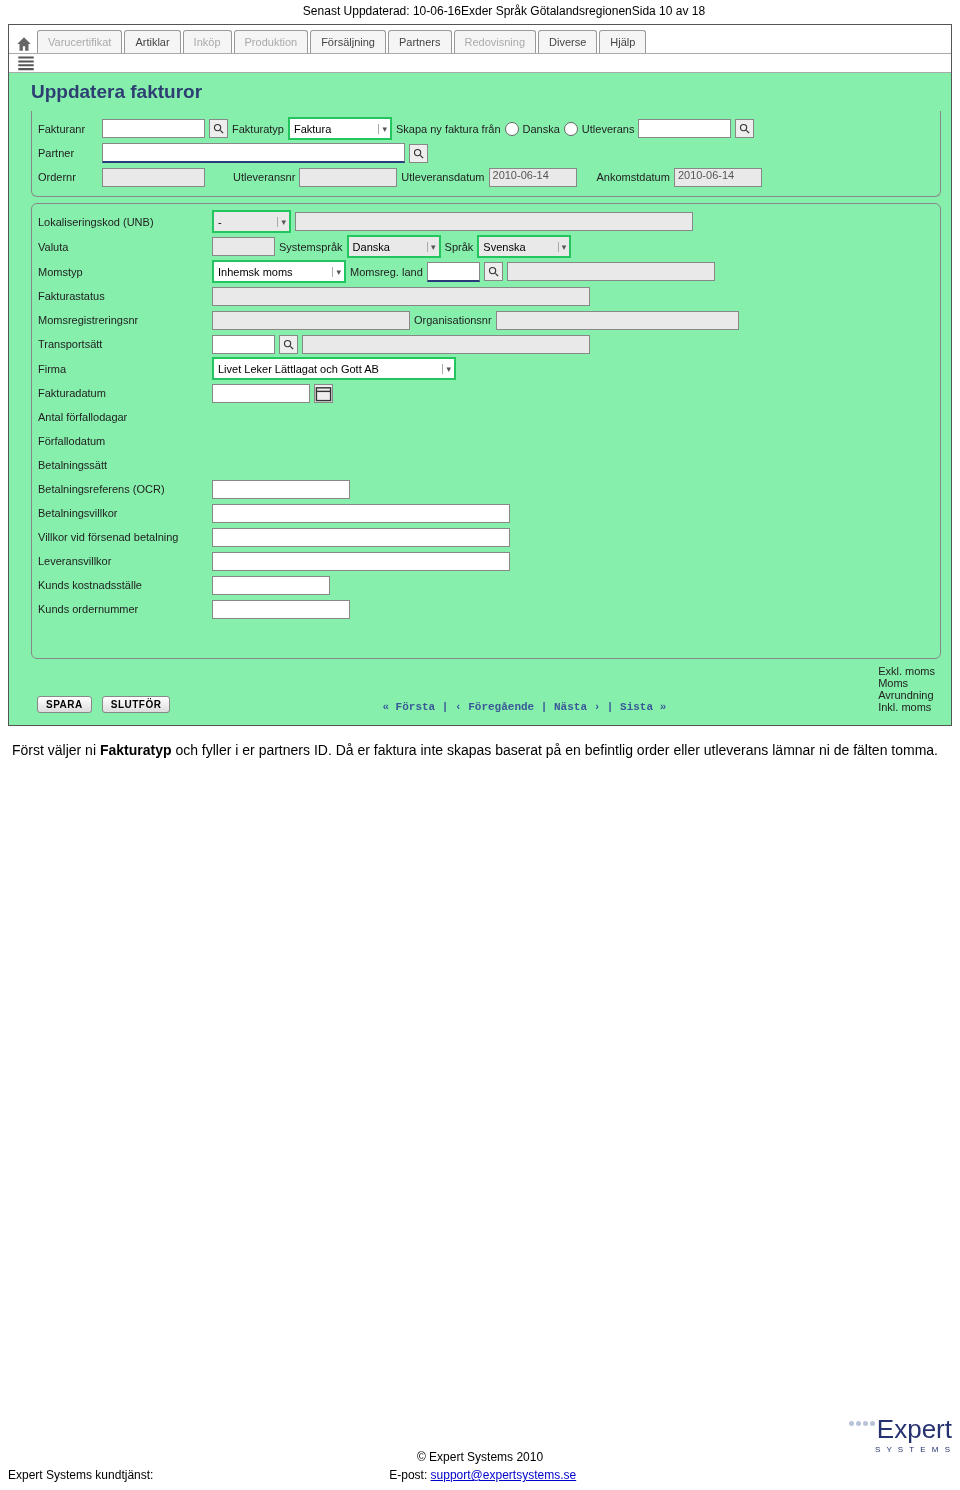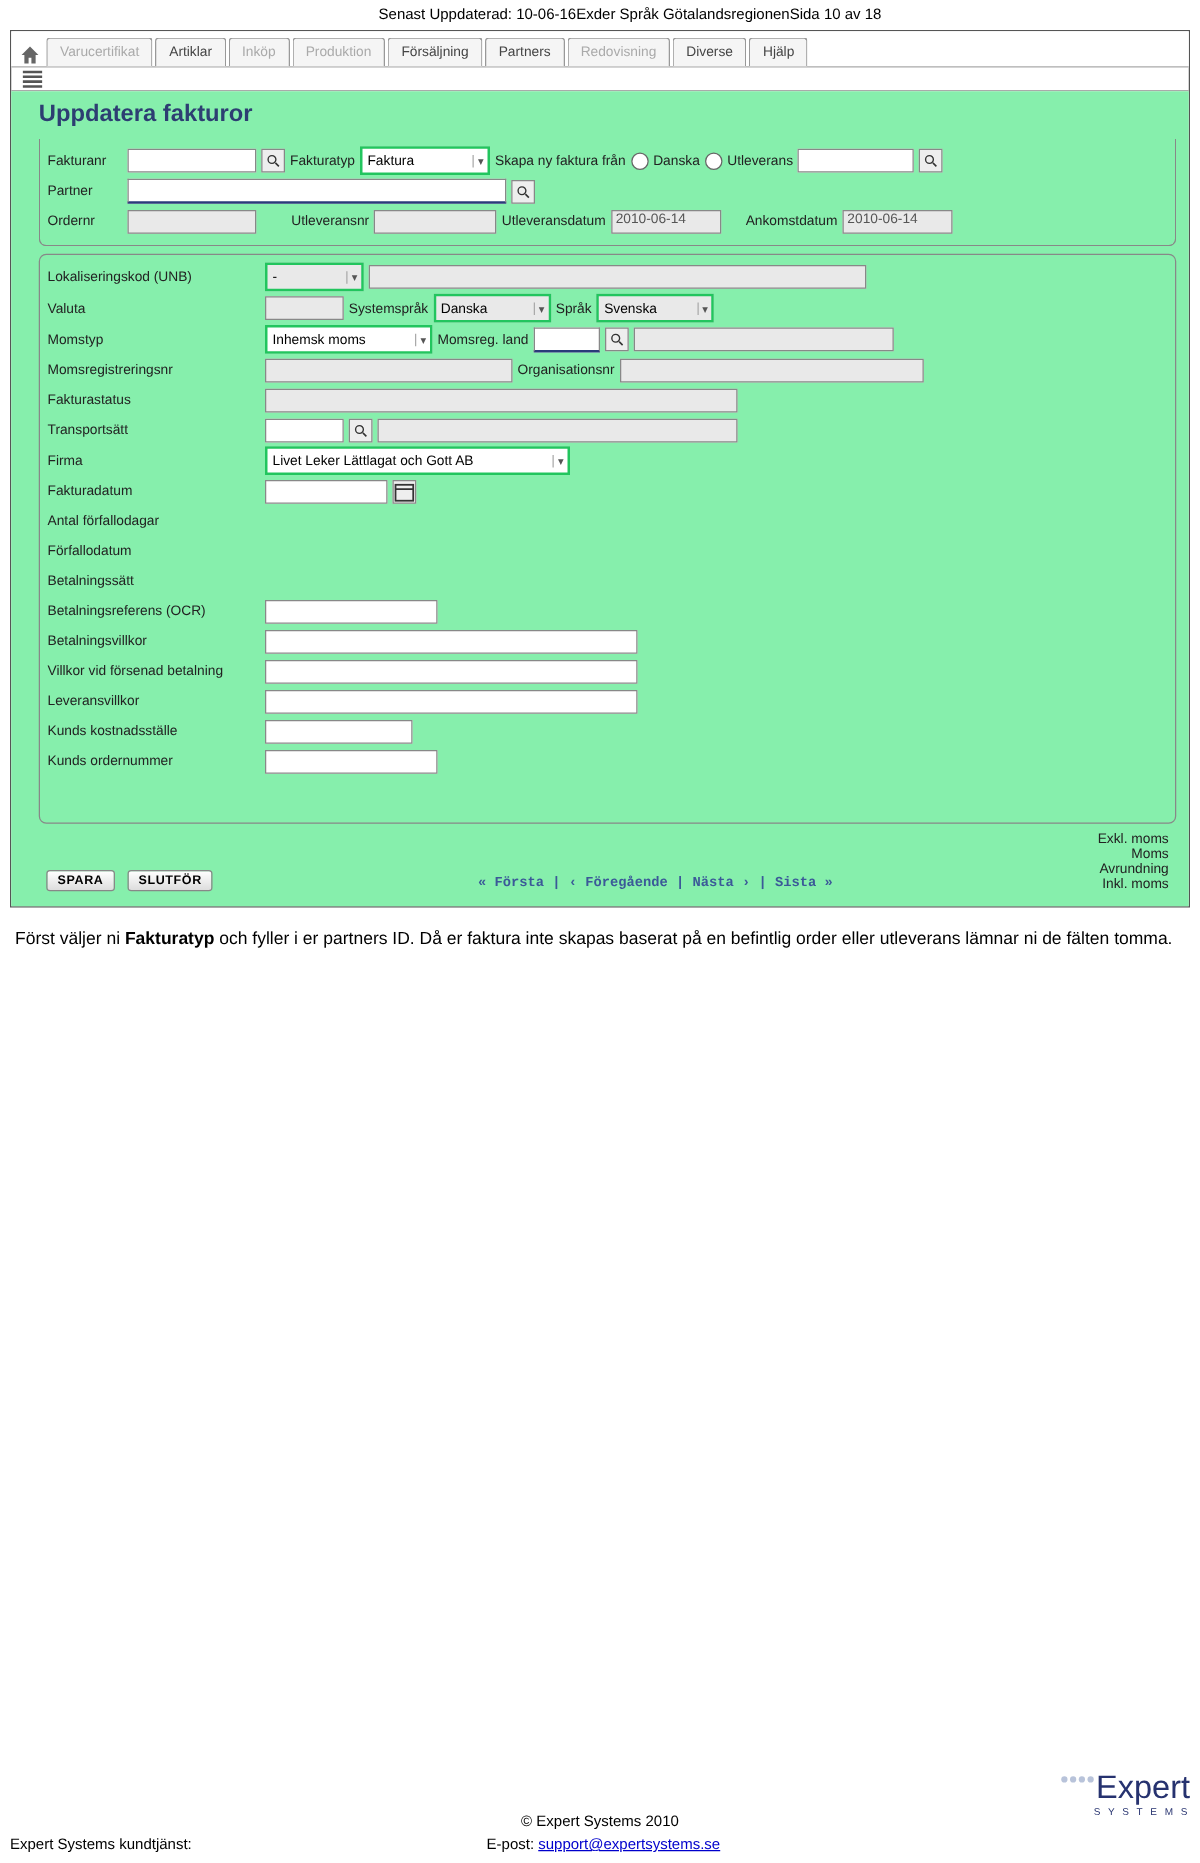--- a/index.html
+++ b/index.html
@@ -152,21 +152,21 @@
   }
   .pager {
     color: #3b5998;
     font-size: 11px;
     font-weight: bold;
     font-family: Liberation Mono, monospace;
   }
   .totals {
     font-size: 11px;
     color: #222;
-    text-align: right;
+    text-align: left;
   }
   .explain {
     padding: 14px 12px 8px 12px;
     font-size: 14px;
     line-height: 1.45;
   }
   .explain b { font-weight: bold; }
   .page-footer {
     position: absolute;
     bottom: 8px;
@@ -322,28 +322,28 @@
         <span class="inp" style="width:45px;border-bottom:2px solid #2a3b7a"></span>
         <span class="mag">
             <svg viewBox="0 0 12 12">
               <circle cx="5" cy="5" r="3.4" stroke="#333" stroke-width="1.2" fill="none"></circle>
               <line x1="8" y1="8" x2="11" y2="11" stroke="#333" stroke-width="1.4"></line>
             </svg>
           </span>
         <span class="inp gray" style="width:200px"></span>
       </div>
       <div class="row">
+        <span class="lab">Fakturastatus</span>
+        <span class="inp gray" style="width:370px"></span>
+      </div>
+      <div class="row">
         <span class="lab">Momsregistreringsnr</span>
         <span class="inp gray" style="width:190px"></span>
         <span class="lab-sm">Organisationsnr</span>
         <span class="inp gray" style="width:235px"></span>
-      </div>
-      <div class="row">
-        <span class="lab">Fakturastatus</span>
-        <span class="inp gray" style="width:370px"></span>
       </div>
       <div class="row">
         <span class="lab">Transportsätt</span>
         <span class="inp" style="width:55px"></span>
         <span class="mag">
             <svg viewBox="0 0 12 12">
               <circle cx="5" cy="5" r="3.4" stroke="#333" stroke-width="1.2" fill="none"></circle>
               <line x1="8" y1="8" x2="11" y2="11" stroke="#333" stroke-width="1.4"></line>
             </svg>
           </span>

